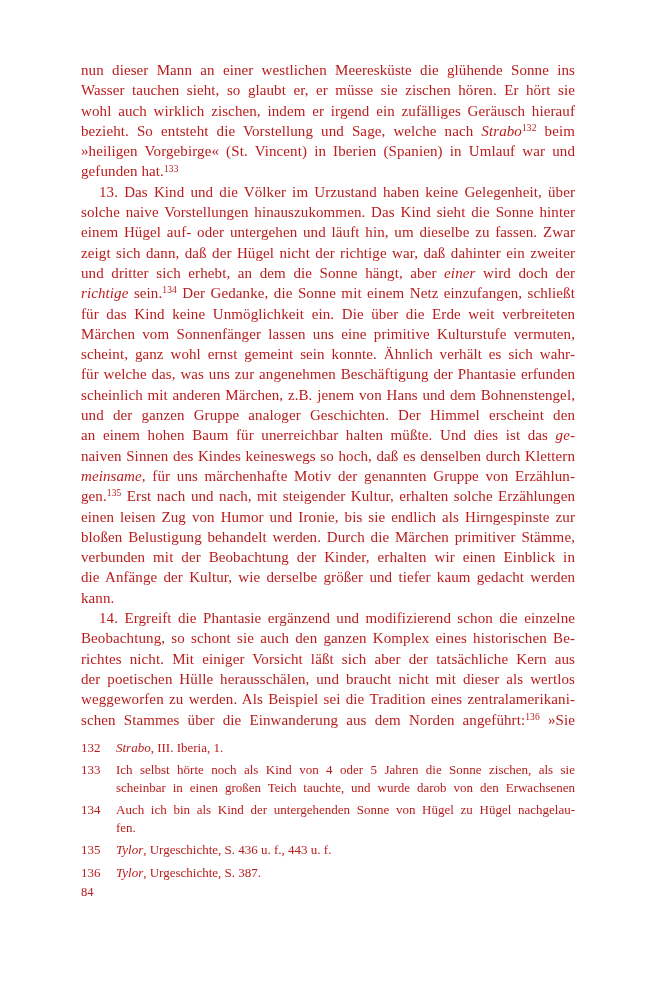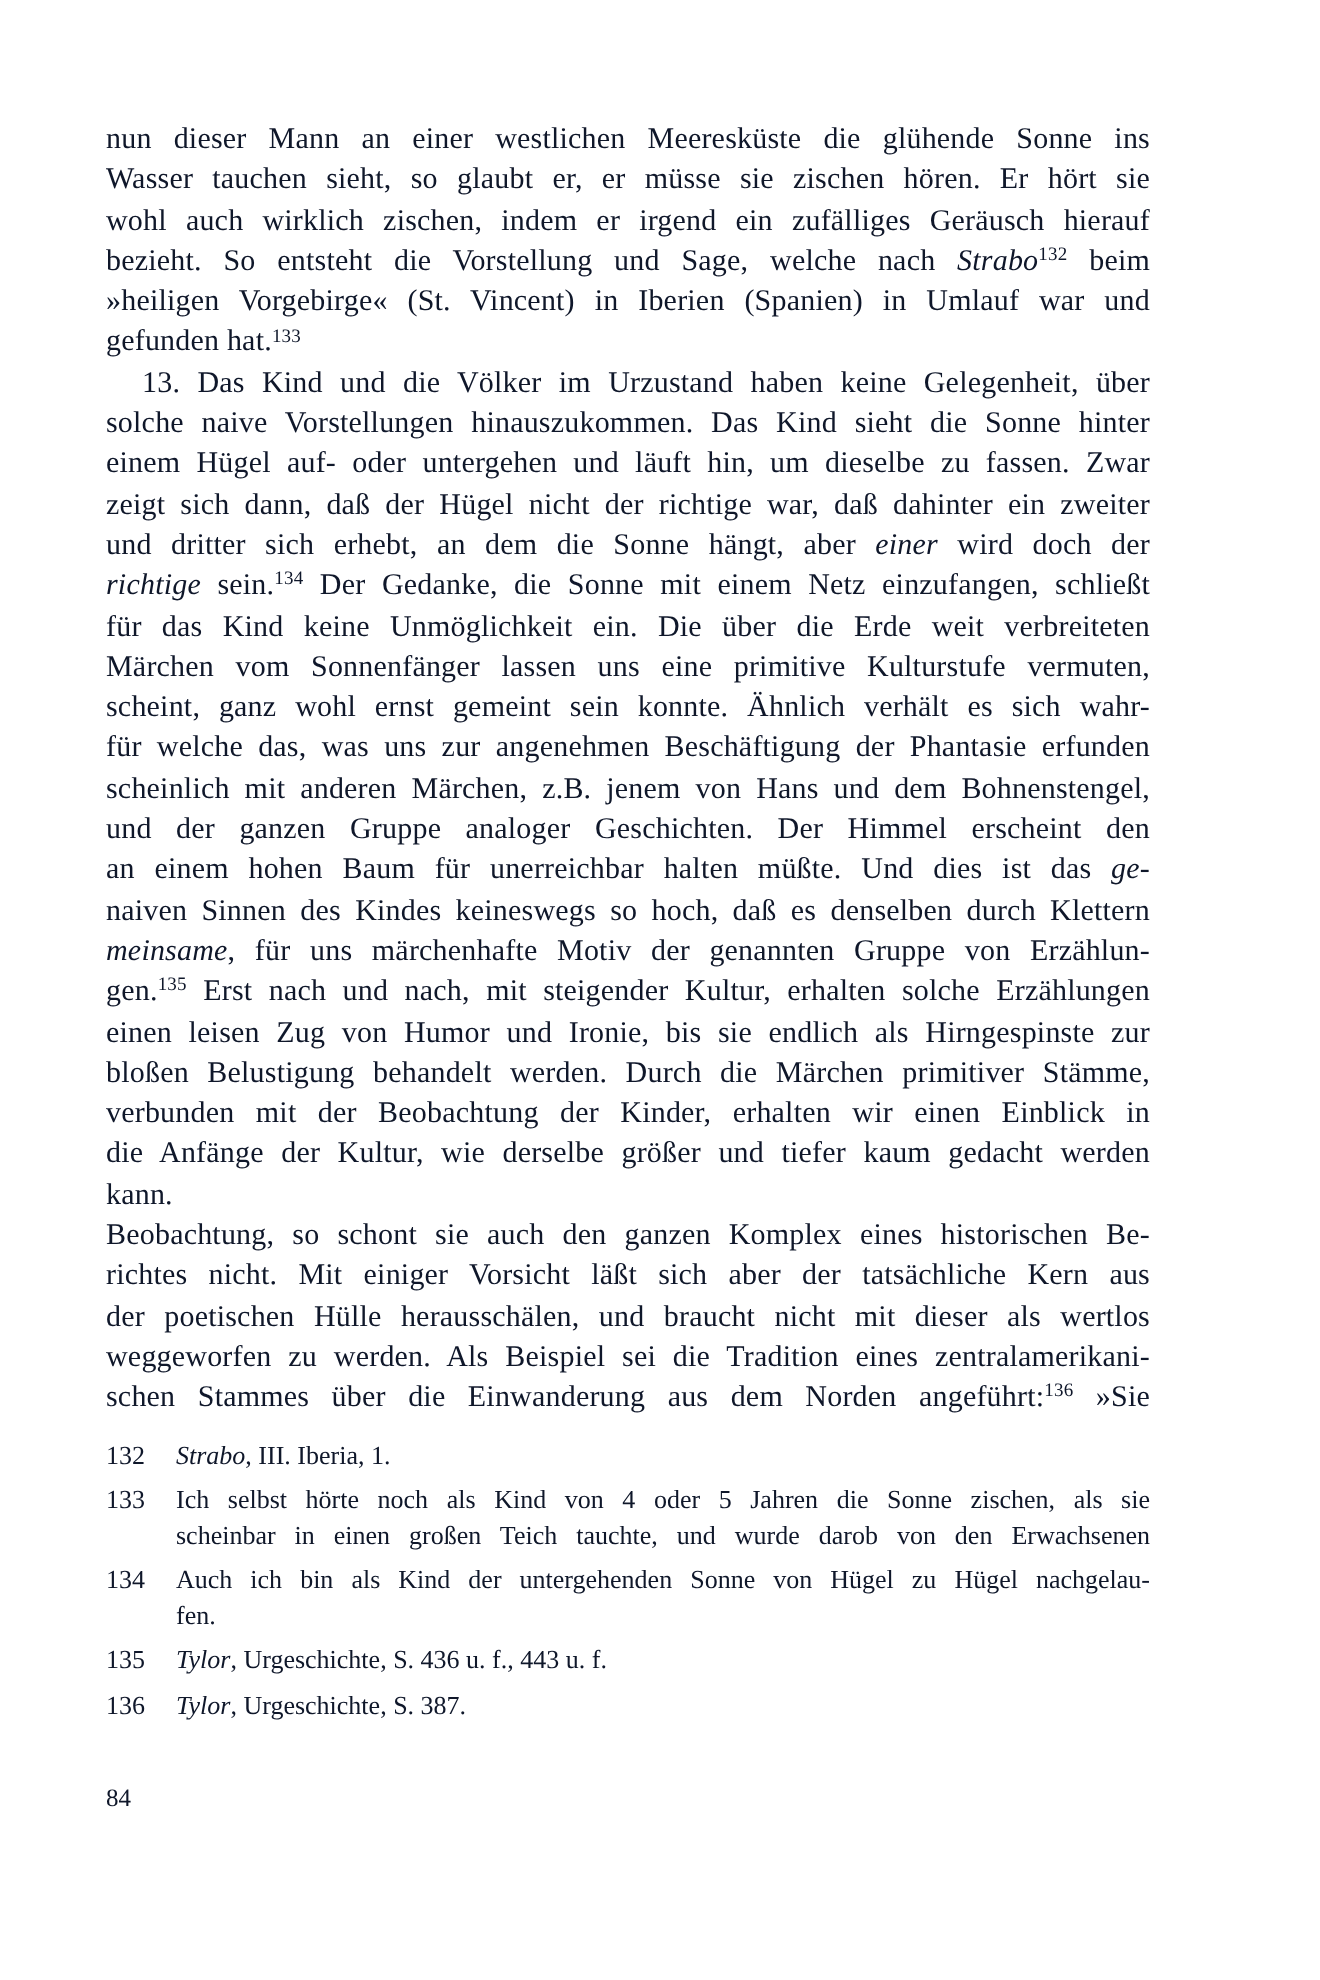--- a/index.html
+++ b/index.html
@@ -6,22 +6,22 @@
   body {
     width: 660px;
     height: 990px;
     background: #ffffff;
     overflow: hidden;
   }
   .page {
     box-sizing: border-box;
     width: 628px;
     height: 990px;
-    padding: 60px 53px 0 53px;
-    color: #0f172a;
+    padding: 60px 53px 0 81px;
+    color: #b91c1c;
     font-family: "Liberation Serif", "DejaVu Serif", serif;
   }
   .body-text {
     font-size: 15px;
     line-height: 20.3px;
     letter-spacing: 0.1px;
   }
   .line {
     text-align: justify;
     text-align-last: justify;
@@ -40,21 +40,21 @@
   .footnotes {
     margin-top: 9px;
     font-size: 13px;
     line-height: 17.5px;
   }
   .footnote { display: flex; margin-top: 5px; }
   .footnote:first-child { margin-top: 0; }
   .fn-num { flex: 0 0 35px; width: 35px; }
   .fn-text { flex: 1 1 auto; min-width: 0; }
   .pagenum {
-    margin-top: 30px;
+    margin-top: 3px;
     font-size: 12.5px;
     line-height: 16px;
   }
 </style>
 </head>
 <body>
 
 <main class="page">
   <section class="body-text" id="body-text">
       <div class="para">
@@ -82,20 +82,21 @@
         <div class="line"><span>naiven Sinnen des Kindes keineswegs so hoch, daß es denselben durch Klettern</span></div>
         <div class="line"><i>meinsame</i><span>, für uns märchenhafte Motiv der genannten Gruppe von Erzählun-</span></div>
         <div class="line"><span>gen.</span><sup>135</sup><span> Erst nach und nach, mit steigender Kultur, erhalten solche Erzählungen</span></div>
         <div class="line"><span>einen leisen Zug von Humor und Ironie, bis sie endlich als Hirngespinste zur</span></div>
         <div class="line"><span>bloßen Belustigung behandelt werden. Durch die Märchen primitiver Stämme,</span></div>
         <div class="line"><span>verbunden mit der Beobachtung der Kinder, erhalten wir einen Einblick in</span></div>
         <div class="line"><span>die Anfänge der Kultur, wie derselbe größer und tiefer kaum gedacht werden</span></div>
         <div class="line last"><span>kann.</span></div>
       </div>
       <div class="para">
+        <div class="line indent"><span>14. Ergreift die Phantasie ergänzend und modifizierend schon die einzelne</span></div>
         <div class="line"><span>Beobachtung, so schont sie auch den ganzen Komplex eines historischen Be-</span></div>
         <div class="line"><span>richtes nicht. Mit einiger Vorsicht läßt sich aber der tatsächliche Kern aus</span></div>
         <div class="line"><span>der poetischen Hülle herausschälen, und braucht nicht mit dieser als wertlos</span></div>
         <div class="line"><span>weggeworfen zu werden. Als Beispiel sei die Tradition eines zentralamerikani-</span></div>
         <div class="line"><span>schen Stammes über die Einwanderung aus dem Norden angeführt:</span><sup>136</sup><span> »Sie</span></div>
       </div>
     </section>
   <section class="footnotes" id="footnotes">
       <div class="footnote">
         <div class="fn-num">132</div>

